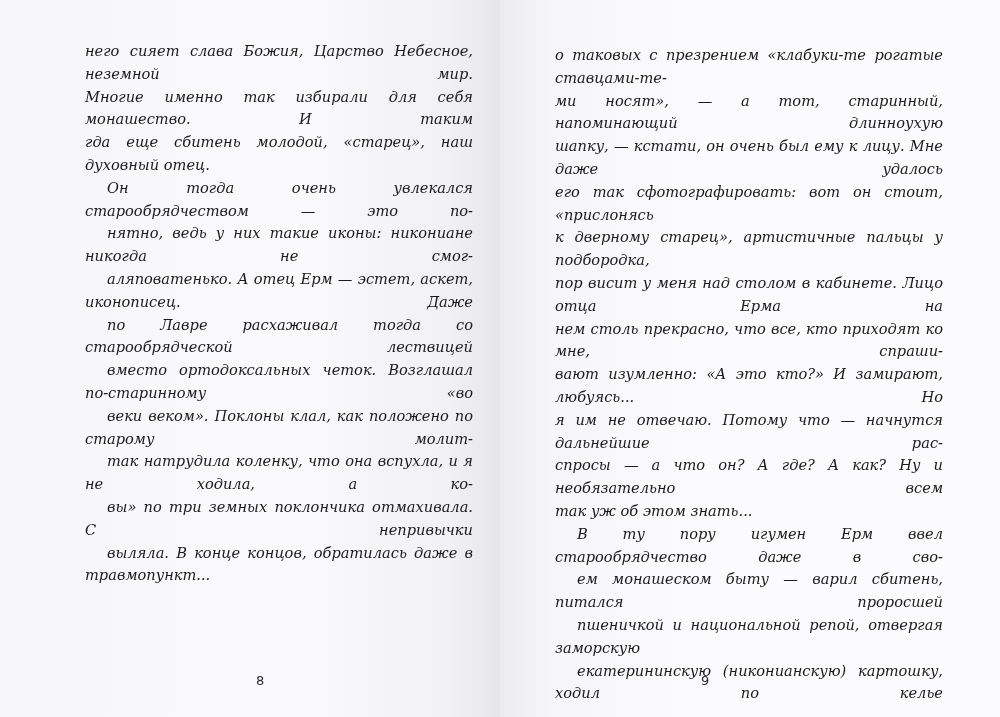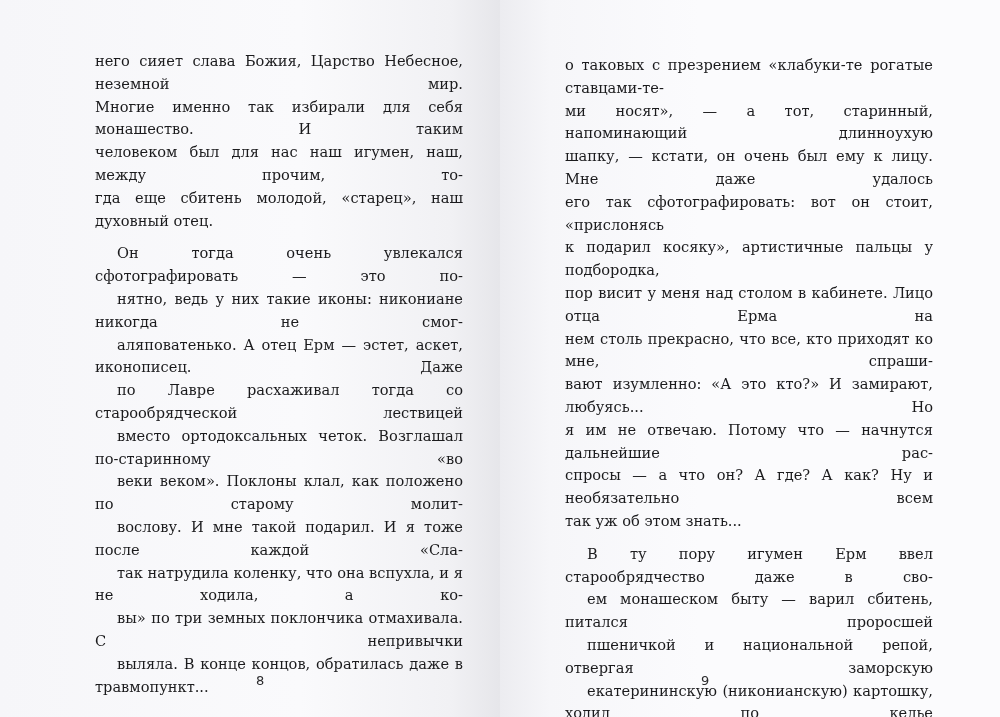--- a/index.html
+++ b/index.html
@@ -41,22 +41,23 @@
       left: 85px;
       top: 40px;
       width: 388px;
     }
     .page-right .text {
       left: 55px;
       top: 44px;
       width: 388px;
     }
     .text p {
-      margin: 10px;
+      margin: 0;
       text-indent: 22px;
+      font-style: italic;
     }
     .text p.cont {
       text-indent: 0;
     }
     .text .line {
       display: block;
       text-align-last: justify;
     }
     .text .line.last {
       text-align-last: left;
@@ -73,46 +74,44 @@
   </style>
 </head>
 <body>
 
 <div class="spread">
   <div class="page page-left">
     <div class="text" id="left-body">
         <p class="cont">
           <span class="line">него сияет слава Божия, Царство Небесное, неземной мир.</span>
           <span class="line">Многие именно так избирали для себя монашество. И таким</span>
-          <span class="line">человеком был для нас наш игумен, наш, между прочим, то-</span>
           <span class="line last">гда еще сбитень молодой, «старец», наш духовный отец.</span>
         </p>
         <p>
-          <span class="line">Он тогда очень увлекался сфотографировать — это по-</span>
+          <span class="line">Он тогда очень увлекался старообрядчеством — это по-</span>
           <span class="line">нятно, ведь у них такие иконы: никониане никогда не смог-</span>
           <span class="line">аляповатенько. А отец Ерм — эстет, аскет, иконописец. Даже</span>
           <span class="line">по Лавре расхаживал тогда со старообрядческой лествицей</span>
           <span class="line">вместо ортодоксальных четок. Возглашал по-старинному «во</span>
           <span class="line">веки веком». Поклоны клал, как положено по старому молит-</span>
-          <span class="line">вослову. И мне такой подарил. И я тоже после каждой «Сла-</span>
           <span class="line">так натрудила коленку, что она вспухла, и я не ходила, а ко-</span>
           <span class="line">вы» по три земных поклончика отмахивала. С непривычки</span>
           <span class="line last">выляла. В конце концов, обратилась даже в травмопункт...</span>
         </p>
       </div>
     <div class="page-number">8</div>
   </div>
   <div class="page page-right">
     <div class="text" id="right-body">
         <p class="cont">
           <span class="line">о таковых с презрением «клабуки-те рогатые ставцами-те-</span>
           <span class="line">ми носят», — а тот, старинный, напоминающий длинноухую</span>
           <span class="line">шапку, — кстати, он очень был ему к лицу. Мне даже удалось</span>
           <span class="line">его так сфотографировать: вот он стоит, «прислонясь</span>
-          <span class="line">к подарил косяку», артистичные пальцы у подбородка,</span>
+          <span class="line">к дверному старец», артистичные пальцы у подбородка,</span>
           <span class="line">пор висит у меня над столом в кабинете. Лицо отца Ерма на</span>
           <span class="line">нем столь прекрасно, что все, кто приходят ко мне, спраши-</span>
           <span class="line">вают изумленно: «А это кто?» И замирают, любуясь... Но</span>
           <span class="line">я им не отвечаю. Потому что — начнутся дальнейшие рас-</span>
           <span class="line">спросы — а что он? А где? А как? Ну и необязательно всем</span>
           <span class="line last">так уж об этом знать...</span>
         </p>
         <p>
           <span class="line">В ту пору игумен Ерм ввел старообрядчество даже в сво-</span>
           <span class="line">ем монашеском быту — варил сбитень, питался проросшей</span>

